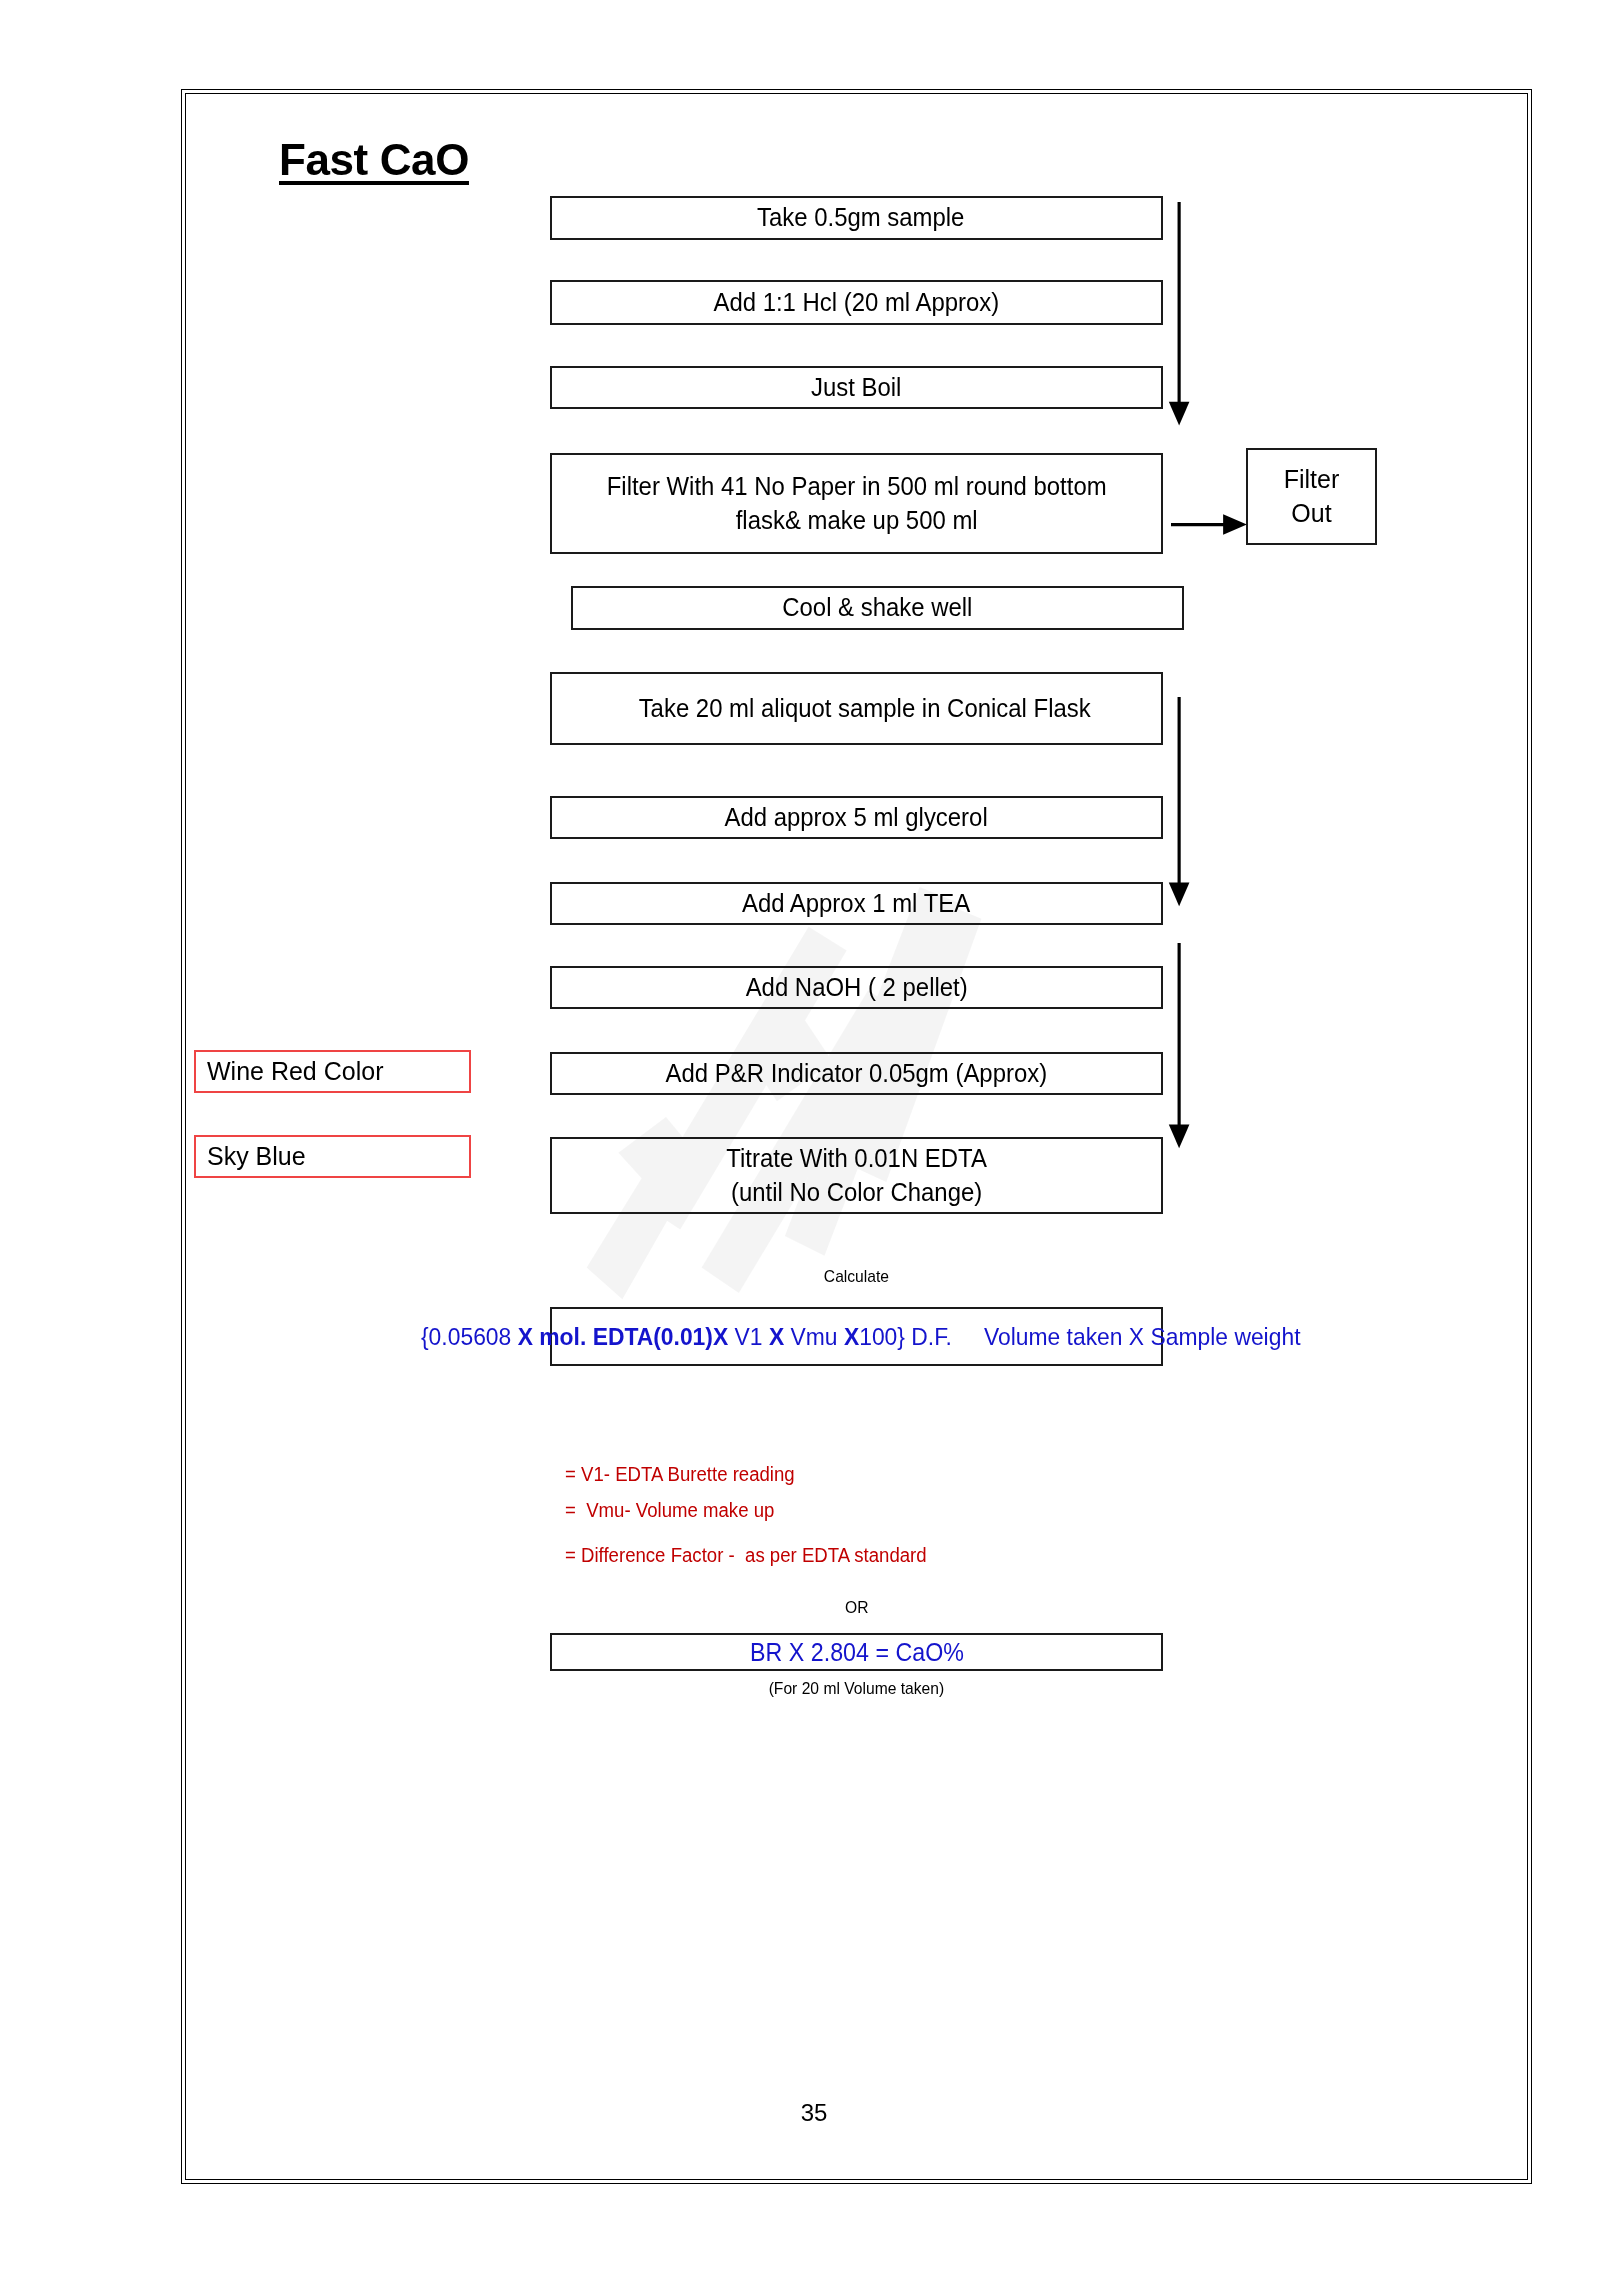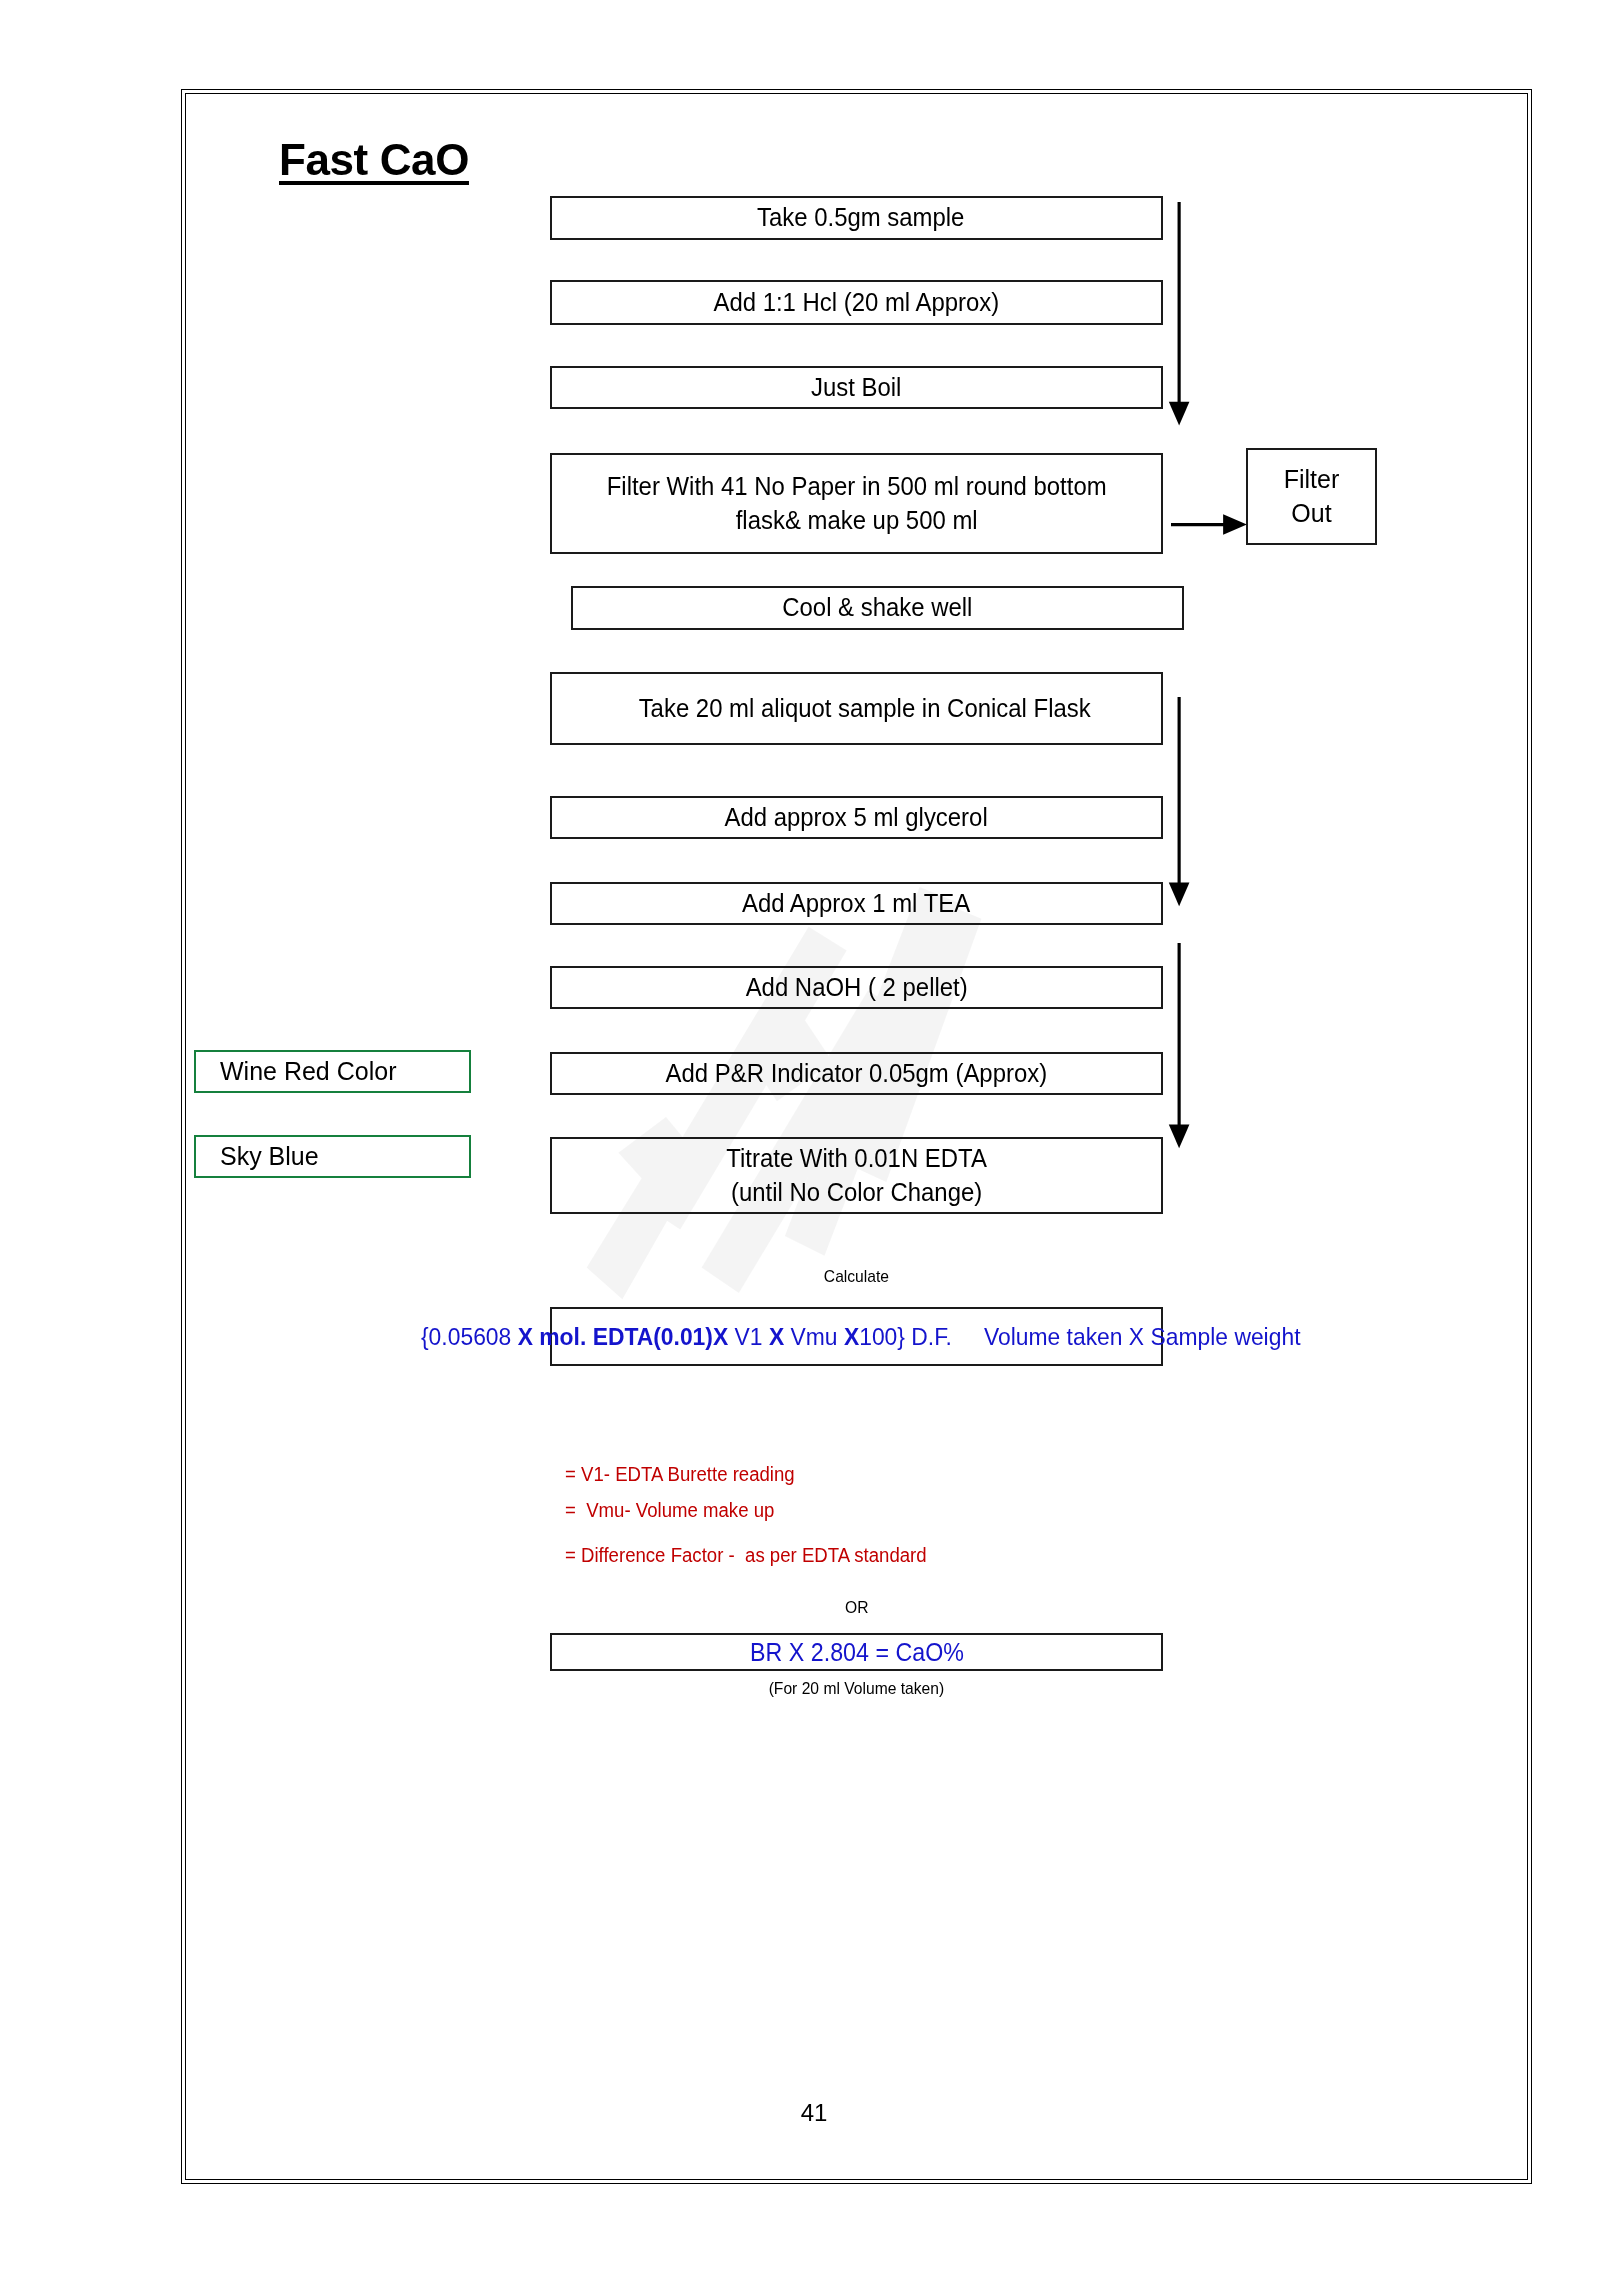--- a/index.html
+++ b/index.html
@@ -138,26 +138,26 @@
     text-align: center;
     color: #000;
     font-size: 25px;
     line-height: 1.35;
     font-family: "Liberation Sans", sans-serif;
     white-space: pre-line;
     z-index: 2;
   }
 
   .label-box {
-    border: 2px solid #15803d;
+    border: 2px solid #ef4444;
     box-sizing: border-box;
     display: flex;
     align-items: center;
     justify-content: flex-start;
-    padding-left: 24px;
+    padding-left: 11px;
     color: #000;
     font-size: 25px;
     font-family: "Liberation Sans", sans-serif;
     z-index: 2;
   }
 
   .page-number {
     font-size: 24px;
     color: #000;
     text-align: center;
@@ -289,14 +289,14 @@
 </div>
 
 <div class="abs blue-box" style="left:550px; top:1633px; width:613px; height:38px;">
   <span>BR X 2.804 = CaO%</span>
 </div>
 
 <div class="abs plain-text" style="left:550px; top:1679px; width:613px;">
   <span class="sq">(For 20 ml Volume taken)</span>
 </div>
 
-<div class="abs page-number" style="left:735px; top:2099px; width:158px;">41</div>
+<div class="abs page-number" style="left:735px; top:2099px; width:158px;">35</div>
 
 
 </body></html>

